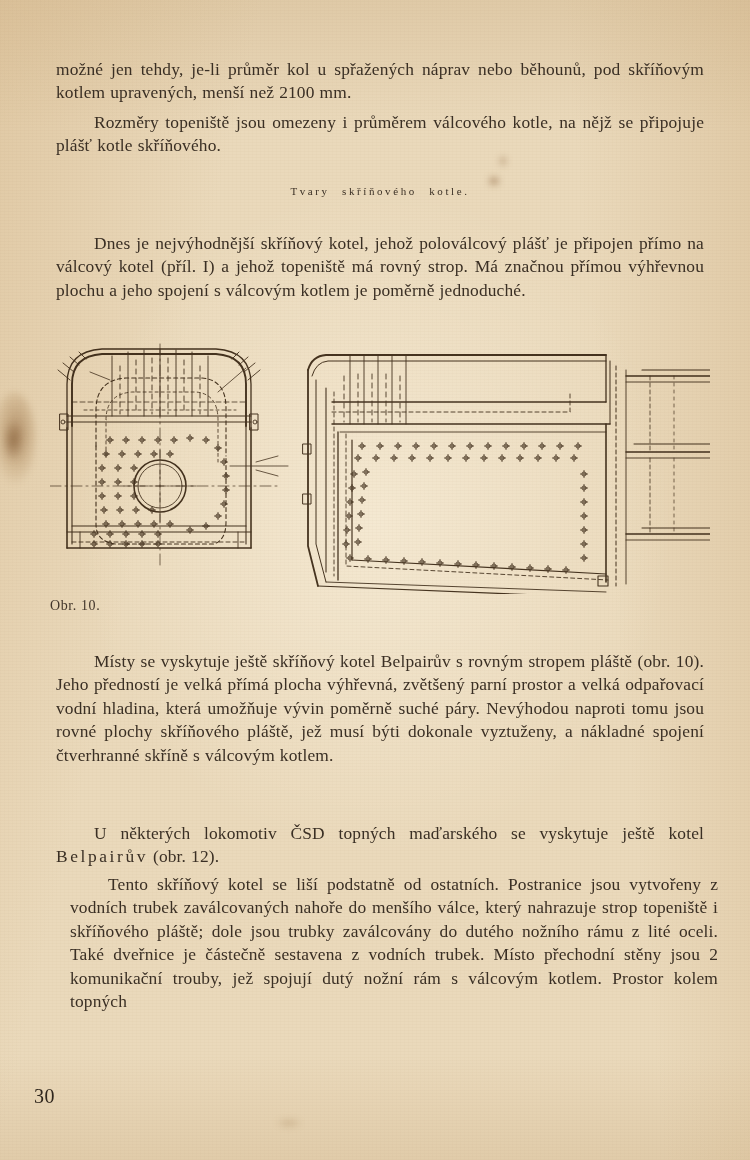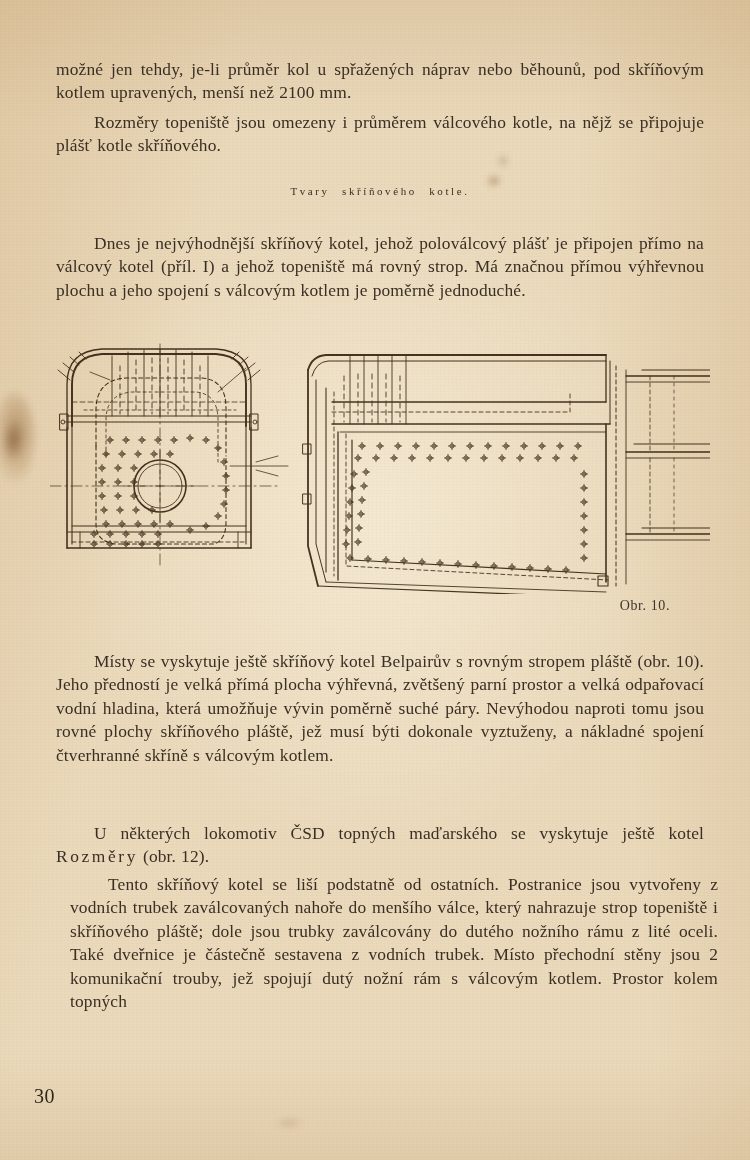--- a/index.html
+++ b/index.html
@@ -100,21 +100,21 @@
     left: -6px;
     top: 336px;
     width: 660px;
     height: 292px;
   }
   .figure svg { display: block; }
   .fig-caption {
     position: absolute;
     left: 0; top: 262px;
     width: 620px;
-    text-align: right;
+    text-align: left;
     font-size: 14px;
     letter-spacing: 0.6px;
     color: #41352a;
   }
 
   .para-4 { position: absolute; left: 0; top: 650px; width: 648px; }
   .para-6 { position: absolute; left: 0; top: 822px; width: 648px; }
   .para-7 { position: absolute; left: 14px; top: 873px; width: 648px; }
 
   .spaced {
@@ -405,20 +405,20 @@
               <use href="#stay" x="498" y="233"></use>
               <use href="#stay" x="516" y="234"></use>
           </g>
         </g>
       </svg>
       <div class="fig-caption">Obr. 10.</div>
     </div>
 
     <p class="body para-4">Místy se vyskytuje ještě skříňový kotel Belpairův s rovným stropem pláště (obr. 10). Jeho předností je velká přímá plocha výhřevná, zvětšený parní prostor a velká odpařovací vodní hladina, která umožňuje vývin poměrně suché páry. Nevýhodou naproti tomu jsou rovné plochy skříňového pláště, jež musí býti dokonale vyztuženy, a nákladné spojení čtverhranné skříně s válcovým kotlem.</p>
 
-    <p class="body para-6"><span>U některých lokomotiv ČSD topných maďarského se vyskytuje ještě kotel </span><span class="spaced">Rozměry</span><span> (obr. 12).</span></p>
+    <p class="body para-6"><span>U některých lokomotiv ČSD topných maďarského se vyskytuje ještě kotel </span><span class="spaced">Belpairův</span><span> (obr. 12).</span></p>
 
     <p class="body para-7">Tento skříňový kotel se liší podstatně od ostatních. Postranice jsou vytvořeny z vodních trubek zaválcovaných nahoře do menšího válce, který nahrazuje strop topeniště i skříňového pláště; dole jsou trubky zaválcovány do dutého nožního rámu z lité oceli. Také dveřnice je částečně sestavena z vodních trubek. Místo přechodní stěny jsou 2 komunikační trouby, jež spojují dutý nožní rám s válcovým kotlem. Prostor kolem topných</p>
 
   </div>
 
   <div class="folio">30</div>
 </div>
 
 </body></html>

